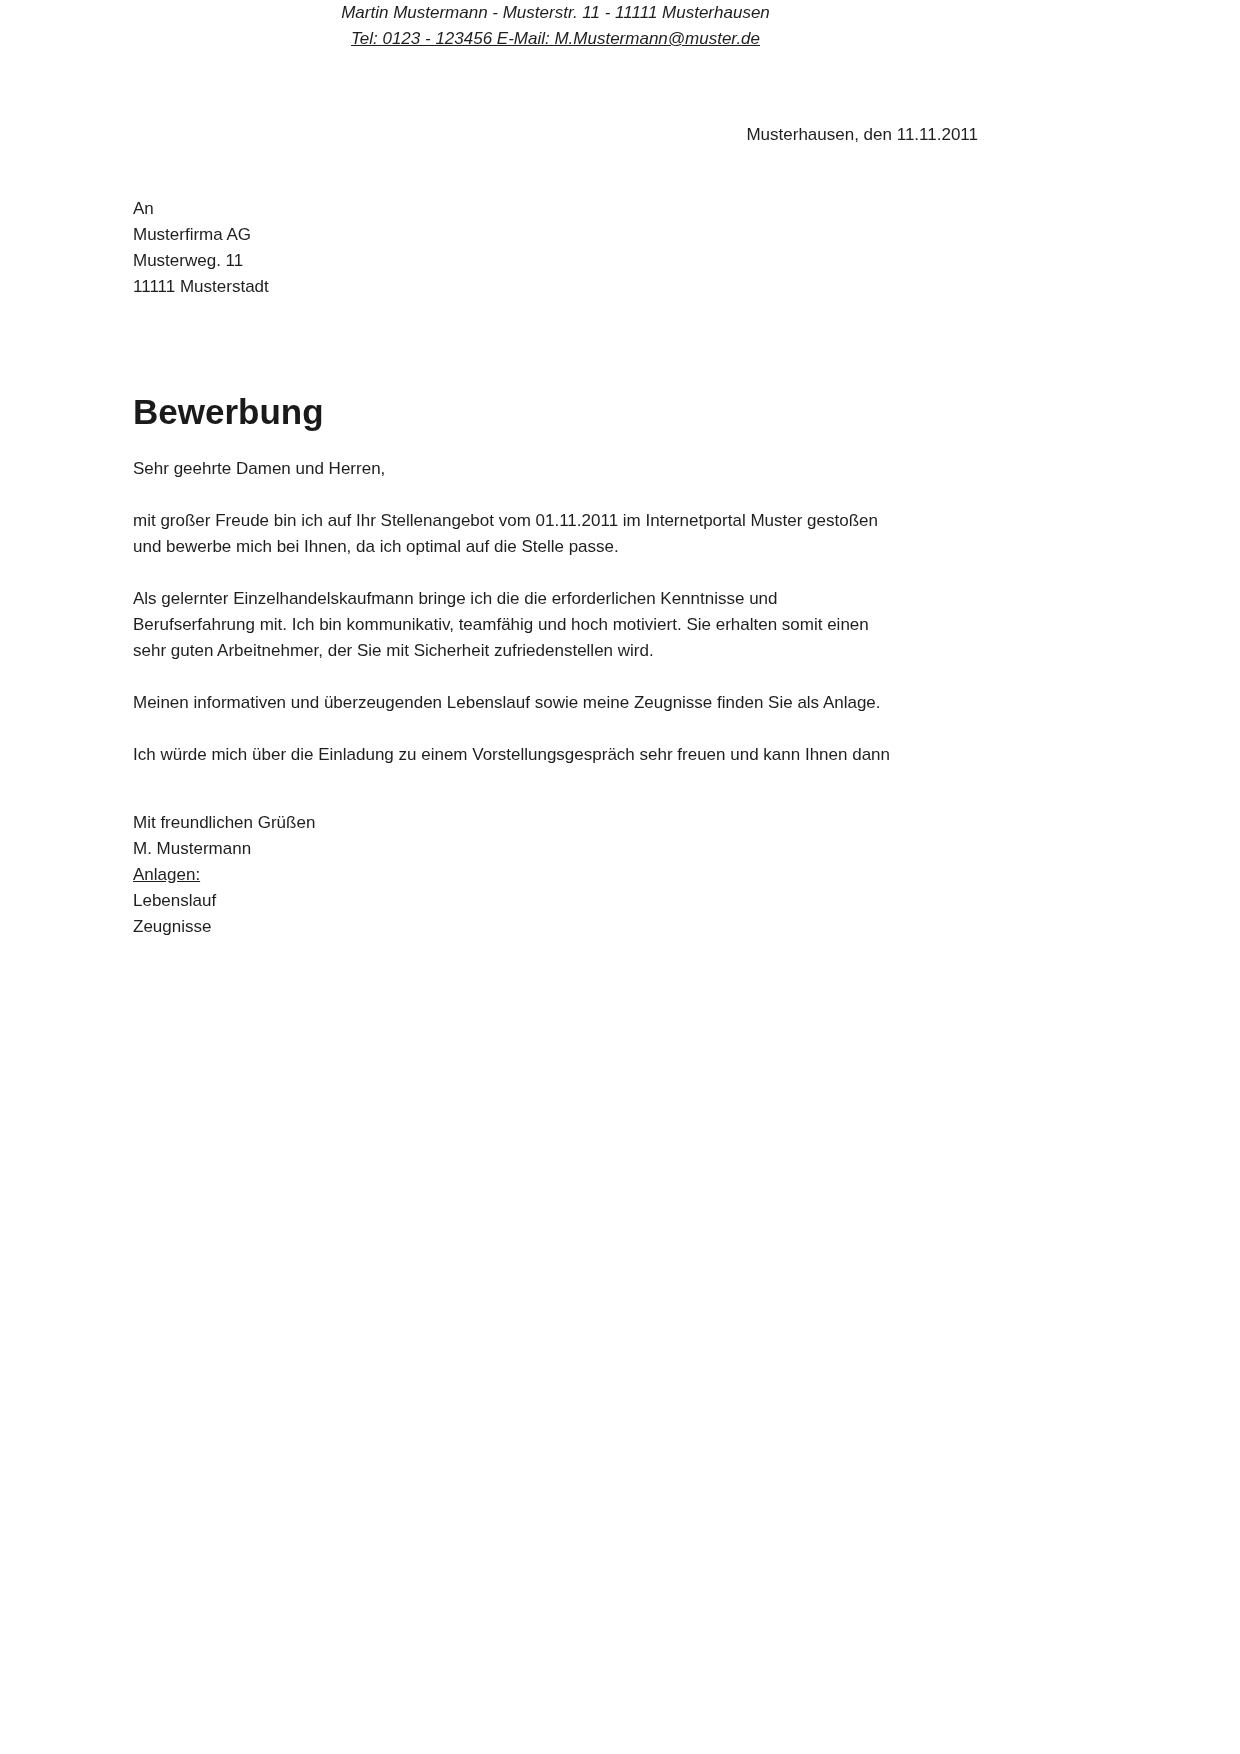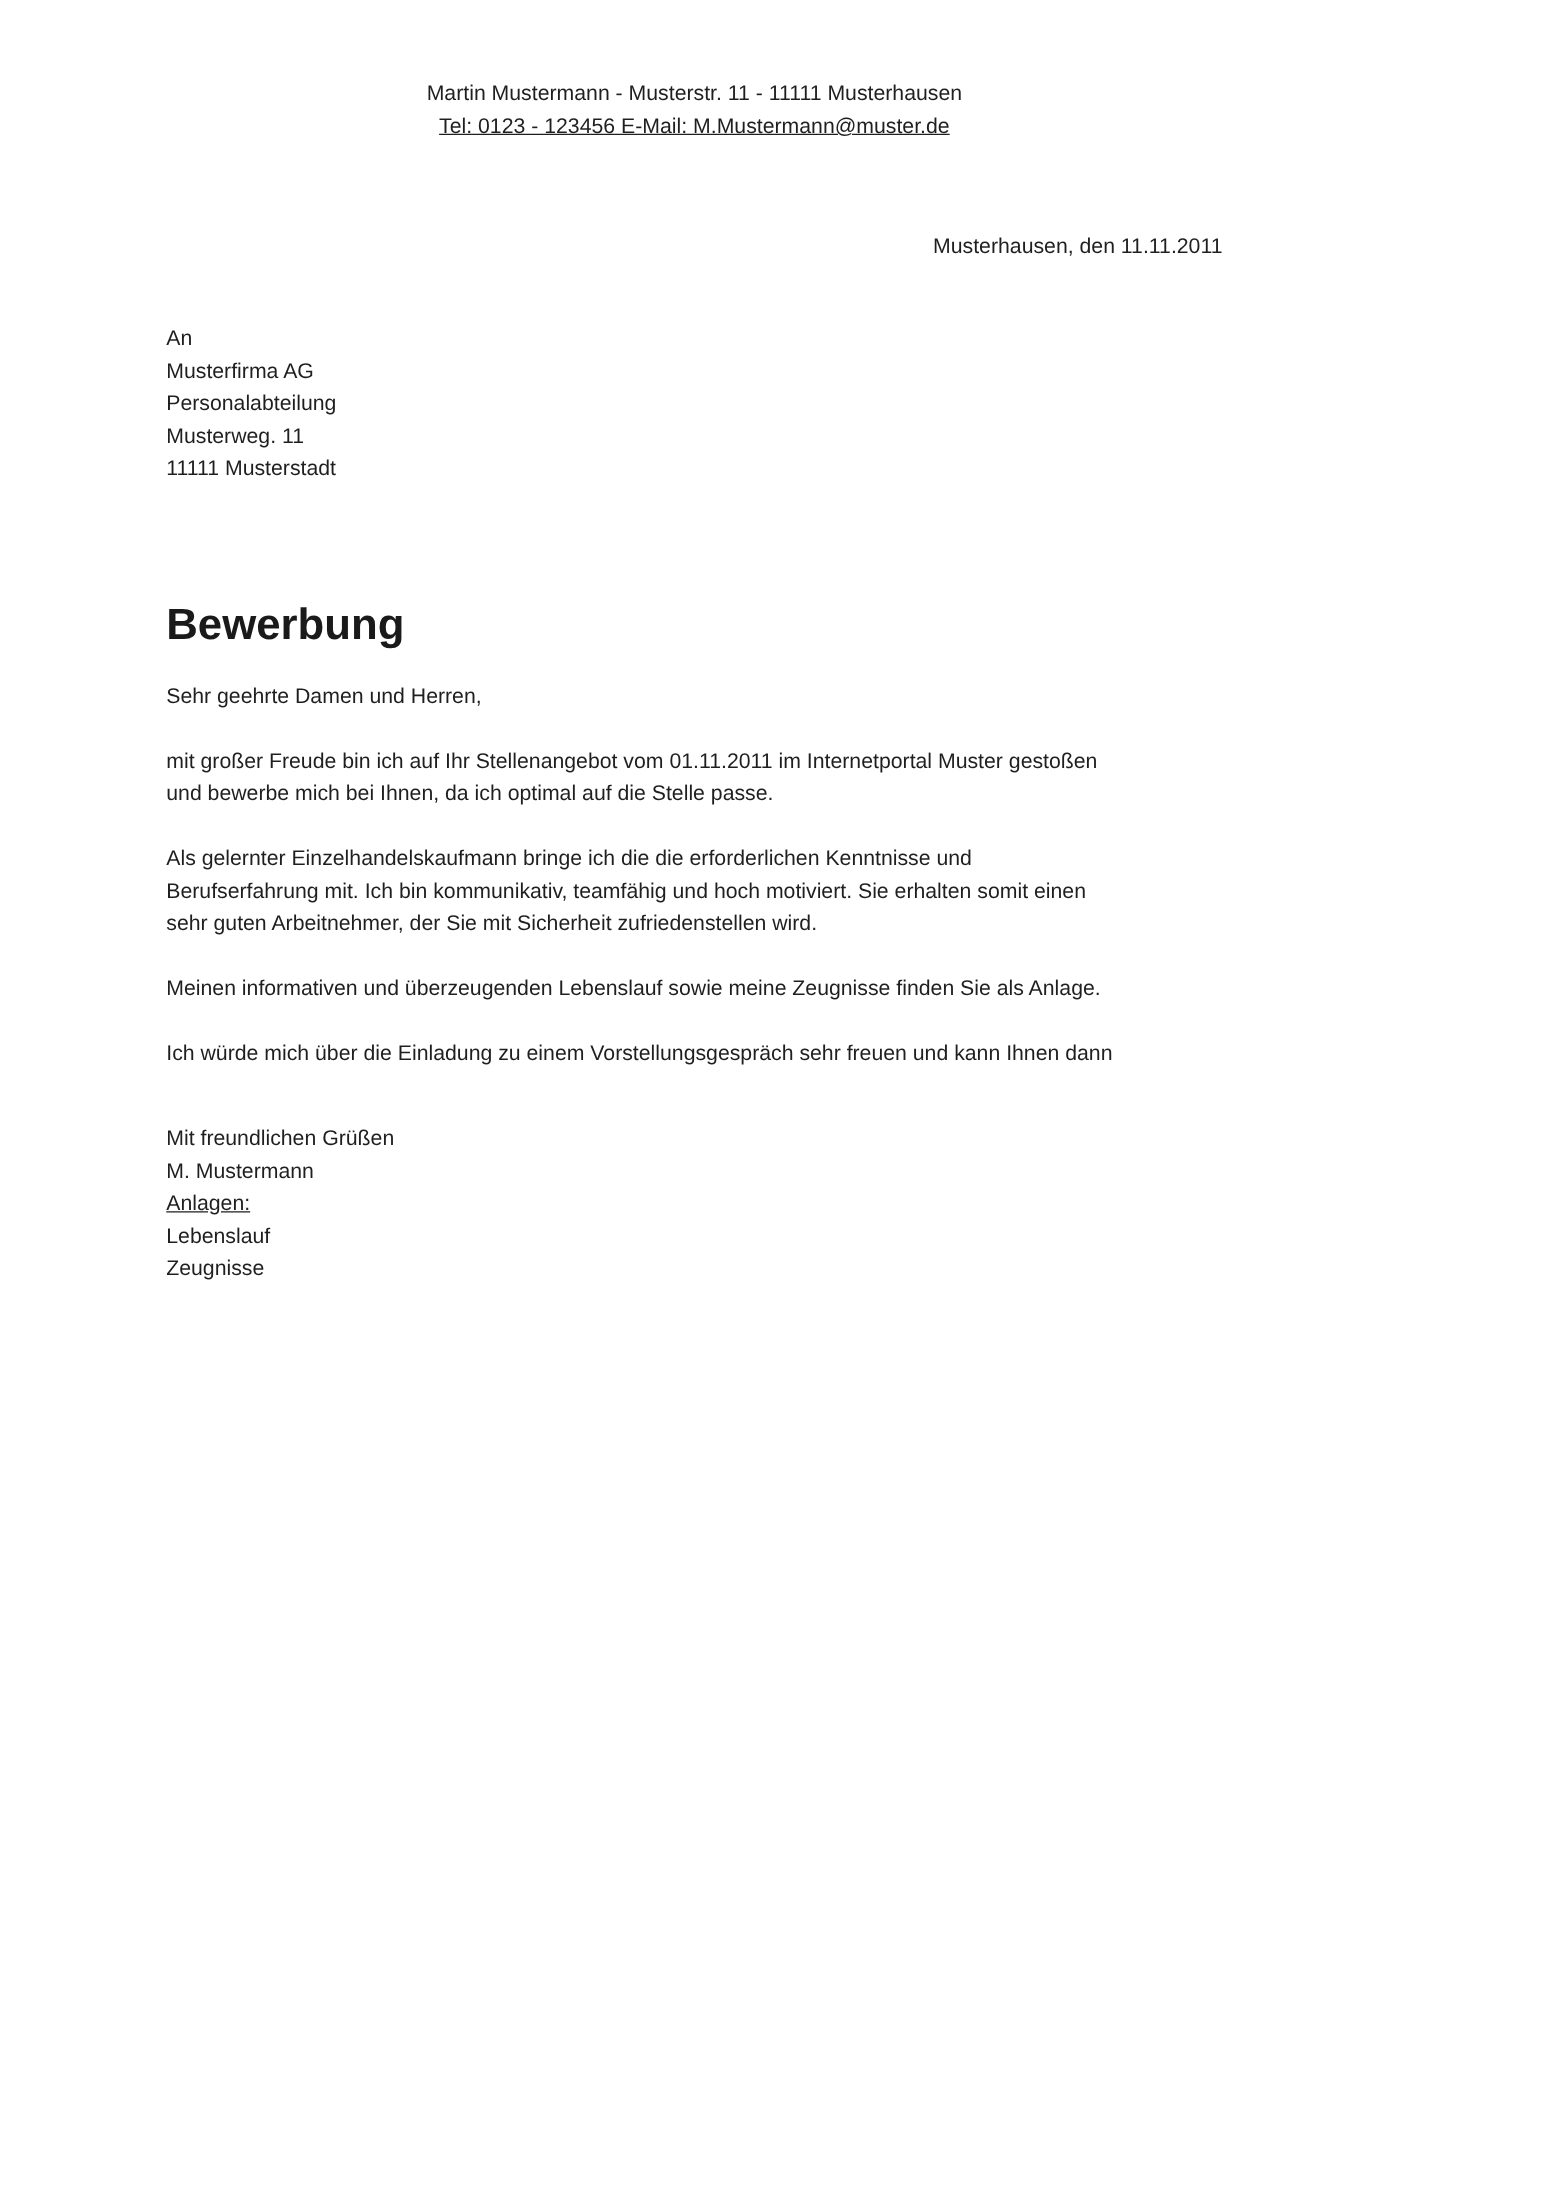--- a/index.html
+++ b/index.html
@@ -18,22 +18,22 @@
     font-family: "Liberation Sans", sans-serif;
     font-size: 17px;
     line-height: 26px;
     overflow: hidden;
   }
   .content {
     margin-left: 133px;
     width: 845px;
   }
   .sender-header {
-    padding-top: 62px;
     text-align: center;
+    font-style: italic;
   }
   .underline {
     text-decoration: underline;
   }
   .date-line {
     margin-top: 70px;
     text-align: right;
   }
   .recipient {
     margin-top: 48px;
@@ -69,21 +69,20 @@
     <header class="sender-header">
       <div class="line">Martin Mustermann - Musterstr. 11 - 11111 Musterhausen</div>
       <div class="line underline">Tel: 0123 - 123456 E-Mail: M.Mustermann@muster.de</div>
     </header>
 
     <div class="date-line">Musterhausen, den 11.11.2011</div>
 
     <div class="recipient">
       <div class="line">An</div>
       <div class="line">Musterfirma AG</div>
-      <div class="line">Personalabteilung</div>
       <div class="line">Musterweg. 11</div>
       <div class="line">11111 Musterstadt</div>
     </div>
 
     <h1 class="subject-heading">Bewerbung</h1>
 
     <div class="paragraph salutation">Sehr geehrte Damen und Herren,</div>
 
     <div class="paragraph">
       <div class="line">mit großer Freude bin ich auf Ihr Stellenangebot vom 01.11.2011 im Internetportal Muster gestoßen</div>

